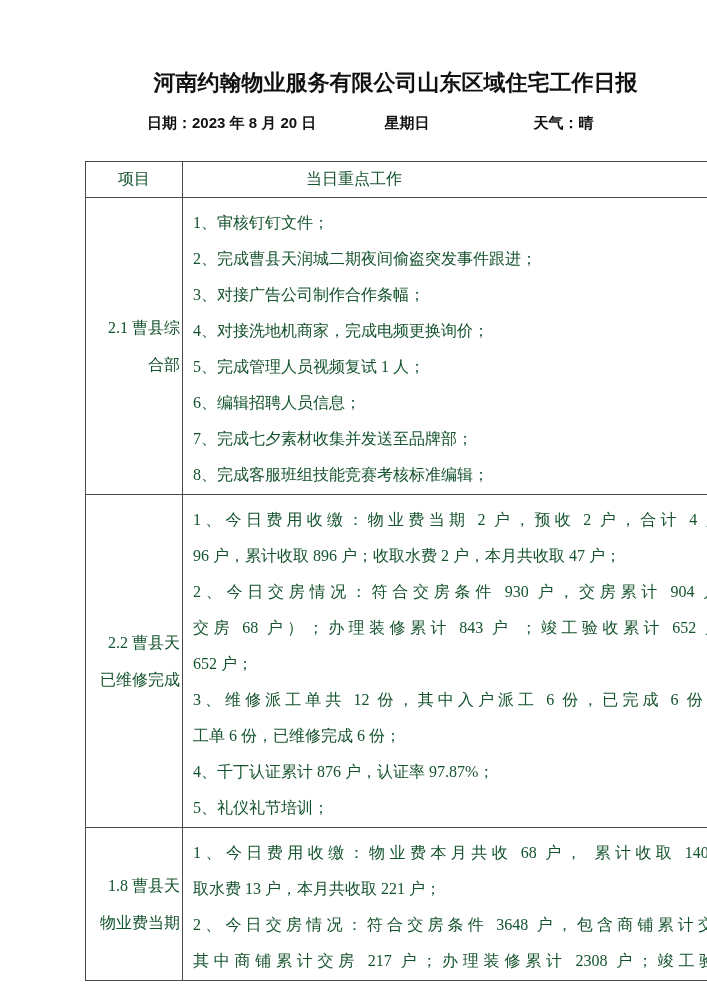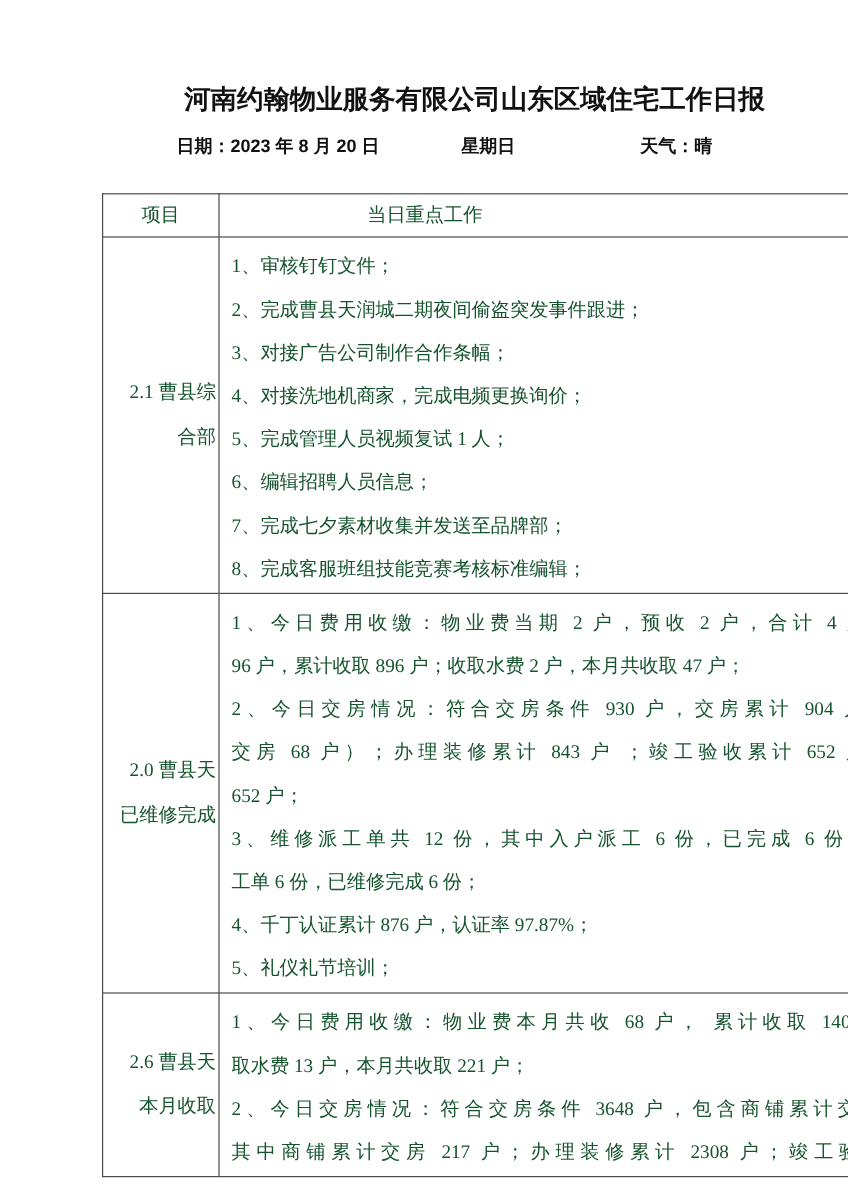--- a/index.html
+++ b/index.html
@@ -123,39 +123,39 @@
             <div class="wline nowrap">3、对接广告公司制作合作条幅；</div>
             <div class="wline nowrap">4、对接洗地机商家，完成电频更换询价；</div>
             <div class="wline nowrap">5、完成管理人员视频复试 1 人；</div>
             <div class="wline nowrap">6、编辑招聘人员信息；</div>
             <div class="wline nowrap">7、完成七夕素材收集并发送至品牌部；</div>
             <div class="wline nowrap">8、完成客服班组技能竞赛考核标准编辑；</div>
           </td>
         </tr>
         <tr>
           <td class="cell-project">
-            <div class="pline">2.0 曹县天</div>
+            <div class="pline">2.2 曹县天</div>
             <div class="pline">已维修完成</div>
           </td>
           <td class="cell-work">
             <div class="wline just">1、今日费用收缴：物业费当期 2 户，预收 2 户，合计 4 户，本月收取</div>
             <div class="wline nowrap">96 户，累计收取 896 户；收取水费 2 户，本月共收取 47 户；</div>
             <div class="wline just">2、今日交房情况：符合交房条件 930 户，交房累计 904 户（其中商铺</div>
             <div class="wline just">交房 68 户）；办理装修累计 843 户 ；竣工验收累计 652 户；入住累计</div>
             <div class="wline nowrap">652 户；</div>
             <div class="wline just">3、维修派工单共 12 份，其中入户派工 6 份，已完成 6 份；公共区域派</div>
             <div class="wline nowrap">工单 6 份，已维修完成 6 份；</div>
             <div class="wline nowrap">4、千丁认证累计 876 户，认证率 97.87%；</div>
             <div class="wline nowrap">5、礼仪礼节培训；</div>
           </td>
         </tr>
         <tr>
           <td class="cell-project">
-            <div class="pline">2.6 曹县天</div>
-            <div class="pline">本月收取</div>
+            <div class="pline">1.8 曹县天</div>
+            <div class="pline">物业费当期</div>
           </td>
           <td class="cell-work">
             <div class="wline just">1、今日费用收缴：物业费本月共收 68 户， 累计收取 1401 户；今日收</div>
             <div class="wline nowrap">取水费 13 户，本月共收取 221 户；</div>
             <div class="wline just">2、今日交房情况：符合交房条件 3648 户，包含商铺累计交房 3129 户，</div>
             <div class="wline just">其中商铺累计交房 217 户；办理装修累计 2308 户；竣工验收累计 1499</div>
           </td>
         </tr>
       </tbody>
   </table>

